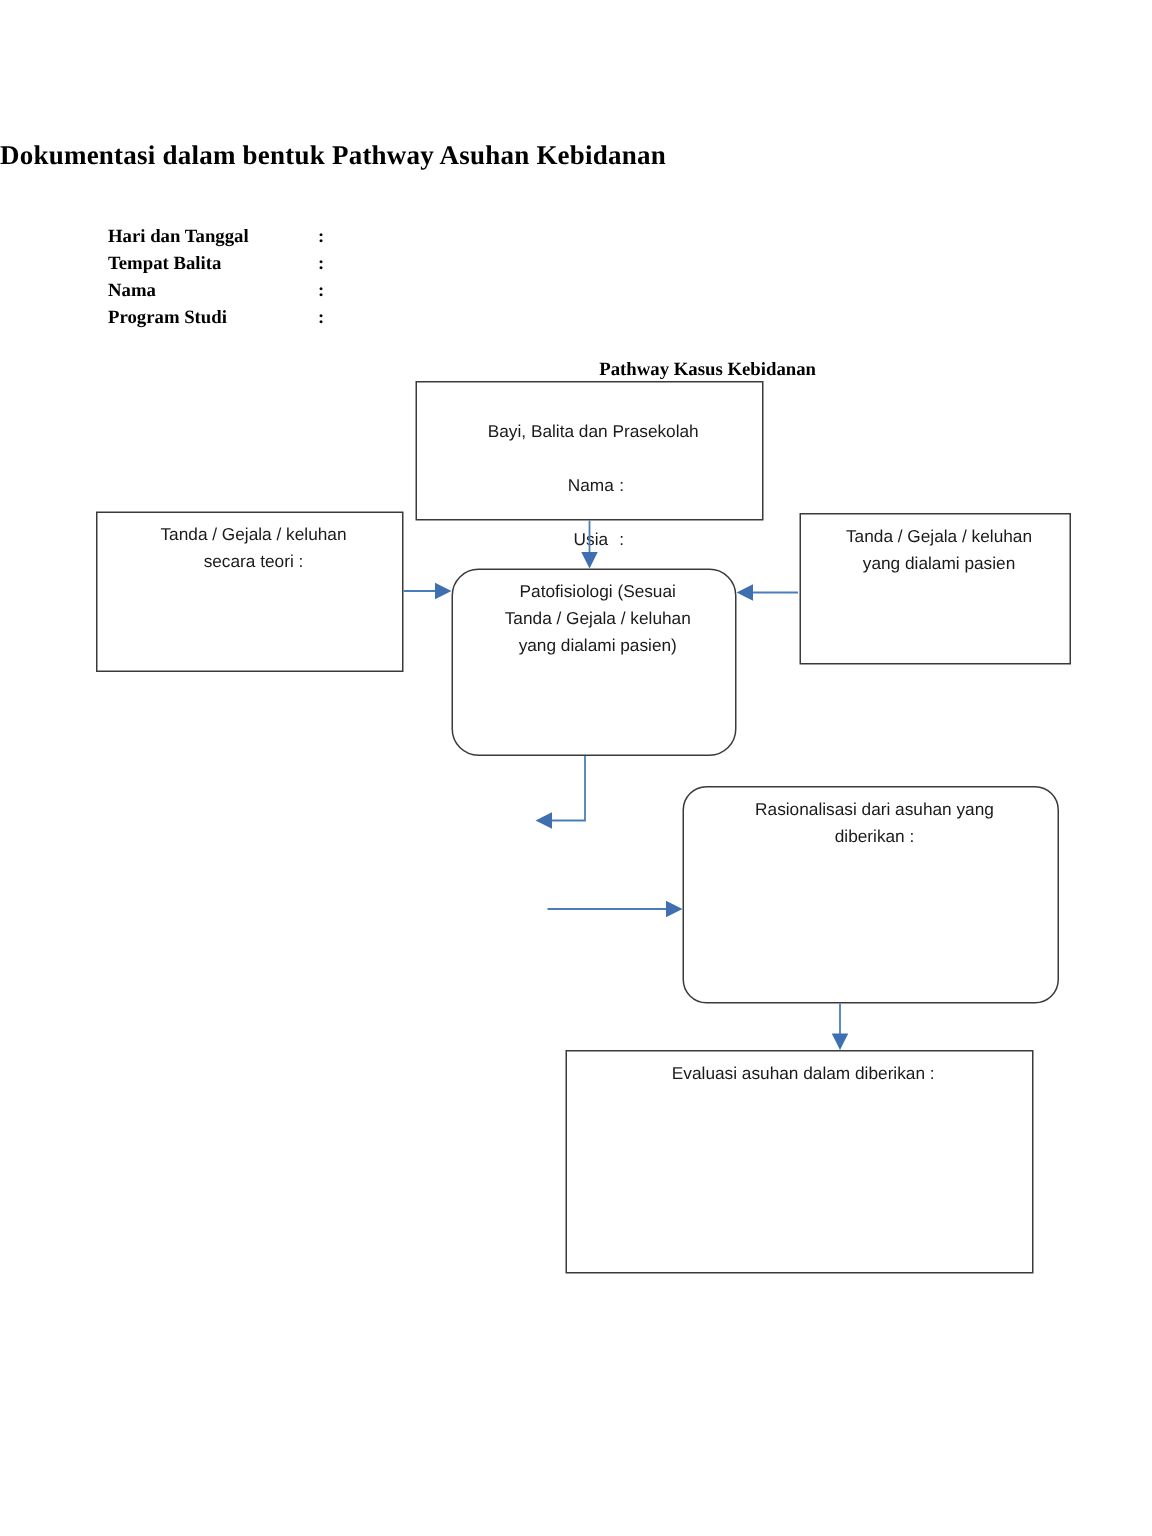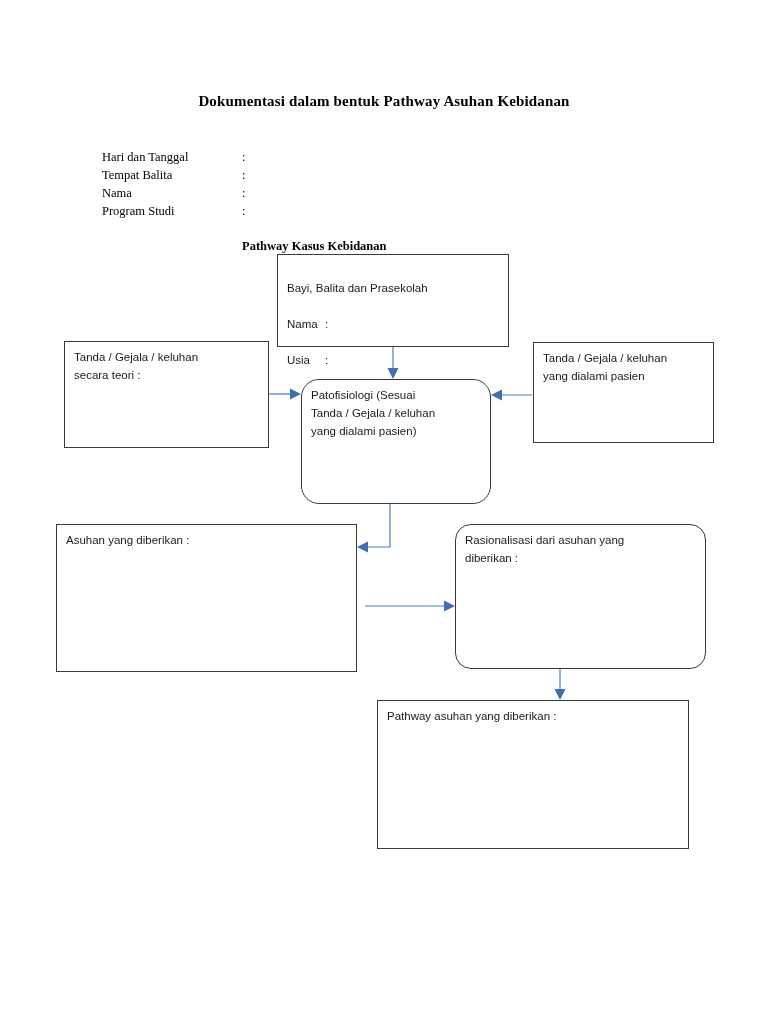--- a/index.html
+++ b/index.html
@@ -22,47 +22,47 @@
     width: 768px;
     height: 1024px;
   }
 
   
   .doc-title {
     position: absolute;
     left: 0;
     top: 93px;
     width: 768px;
-    text-align: center;
+    text-align: left;
     font-family: "Liberation Serif", serif;
     font-weight: bold;
-    font-size: 15px;
+    font-size: 18px;
     letter-spacing: 0.15px;
     white-space: nowrap;
   }
 
   .section-title {
     position: absolute;
-    left: 242px;
+    left: 224px;
     top: 239px;
     width: 320px;
-    text-align: left;
+    text-align: right;
     font-family: "Liberation Serif", serif;
     font-weight: bold;
     font-size: 12.5px;
     white-space: nowrap;
   }
 
   
   .meta {
     position: absolute;
-    left: 102px;
+    left: 72px;
     top: 148px;
     font-family: "Liberation Serif", serif;
-    font-weight: normal;
+    font-weight: bold;
     font-size: 12.5px;
   }
   .meta-row {
     height: 18px;
     line-height: 18px;
     white-space: nowrap;
   }
   .meta-label {
     display: inline-block;
     width: 140px;
@@ -70,20 +70,21 @@
   .meta-colon {
     display: inline-block;
   }
 
   
   .box {
     position: absolute;
     border: 1px solid #3a3a3a;
     background: #ffffff;
     box-sizing: border-box;
+    text-align: center;
   }
   .box-text {
     position: absolute;
     left: 9px;
     top: 6px;
     right: 4px;
     font-family: "Liberation Sans", sans-serif;
     font-size: 11.5px;
     line-height: 18px;
     color: #1a1a1a;
@@ -164,31 +165,28 @@
     <div class="box-text">Tanda / Gejala / keluhan
 yang dialami pasien</div>
   </div>
 
   <div class="box" id="box-center">
     <div class="box-text">Patofisiologi (Sesuai
 Tanda / Gejala / keluhan
 yang dialami pasien)</div>
   </div>
 
-  <div class="box" id="box-asuhan">
-    <div class="box-text">Asuhan yang diberikan :</div>
-  </div>
 
   <div class="box" id="box-rasional">
     <div class="box-text">Rasionalisasi dari asuhan yang
 diberikan :</div>
   </div>
 
   <div class="box" id="box-evaluasi">
-    <div class="box-text">Pathway asuhan yang diberikan :</div>
+    <div class="box-text">Evaluasi asuhan dalam diberikan :</div>
   </div>
 
   <svg class="conn" style="left:0; top:0; width:768px; height:1024px;" viewBox="0 0 768 1024">
 
     <g>
       <line x1="393" y1="347" x2="393" y2="371"></line>
       <polygon class="arrow-head" points="393,379 387.5,368 398.5,368"></polygon>
     </g>
 
     <g>

